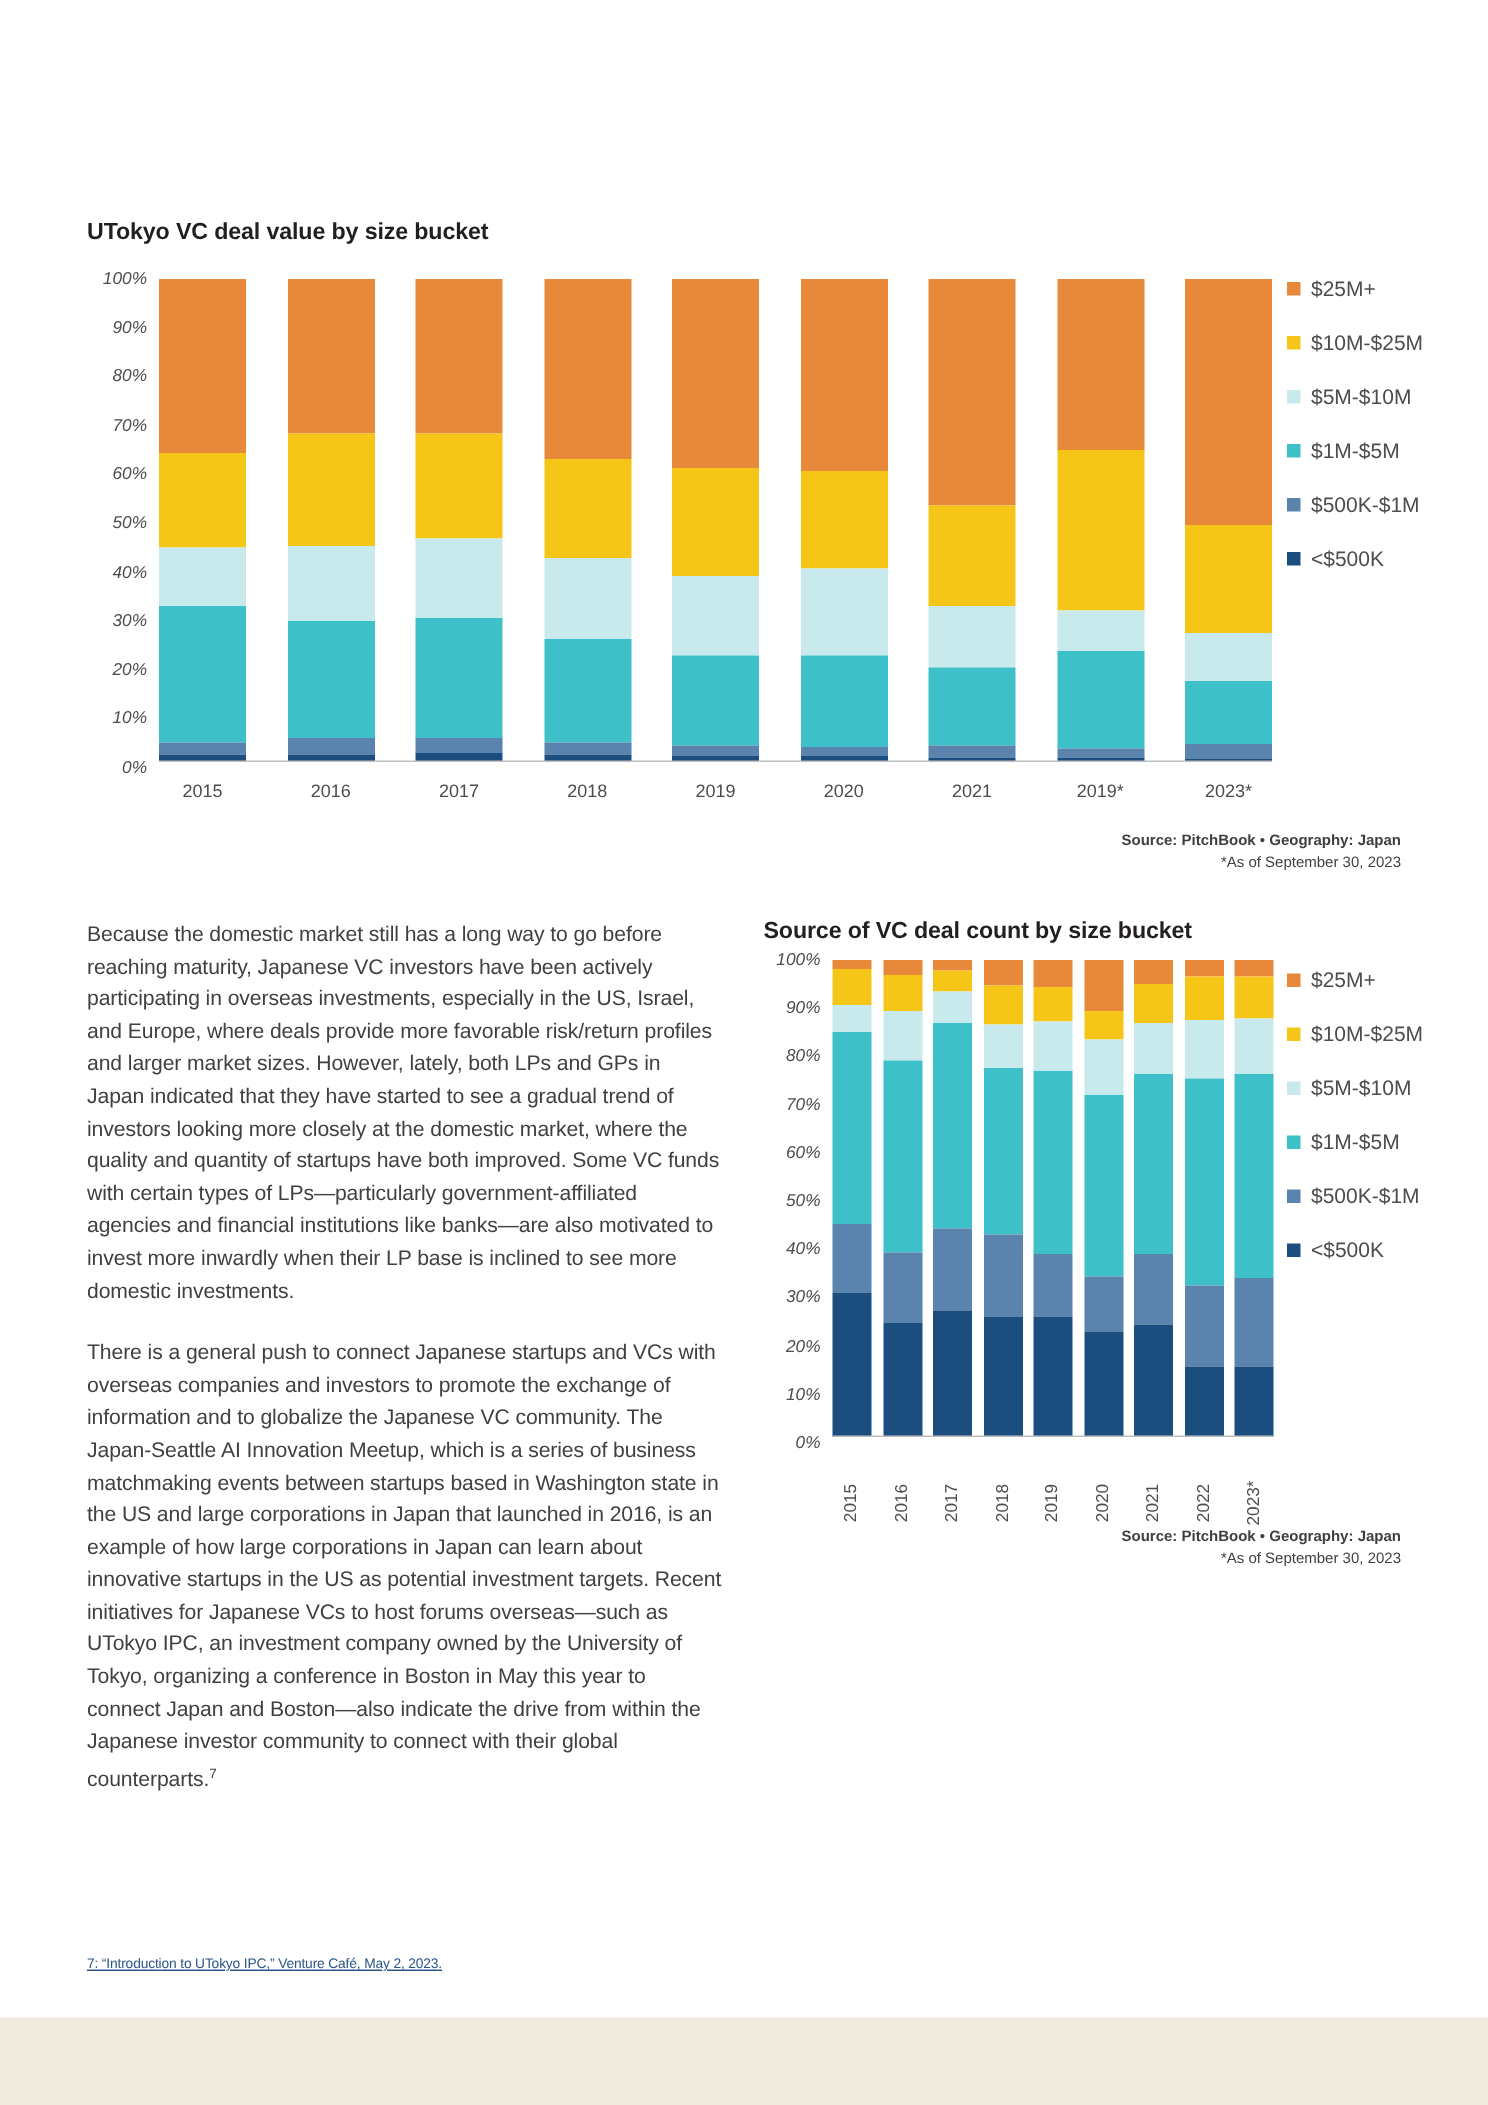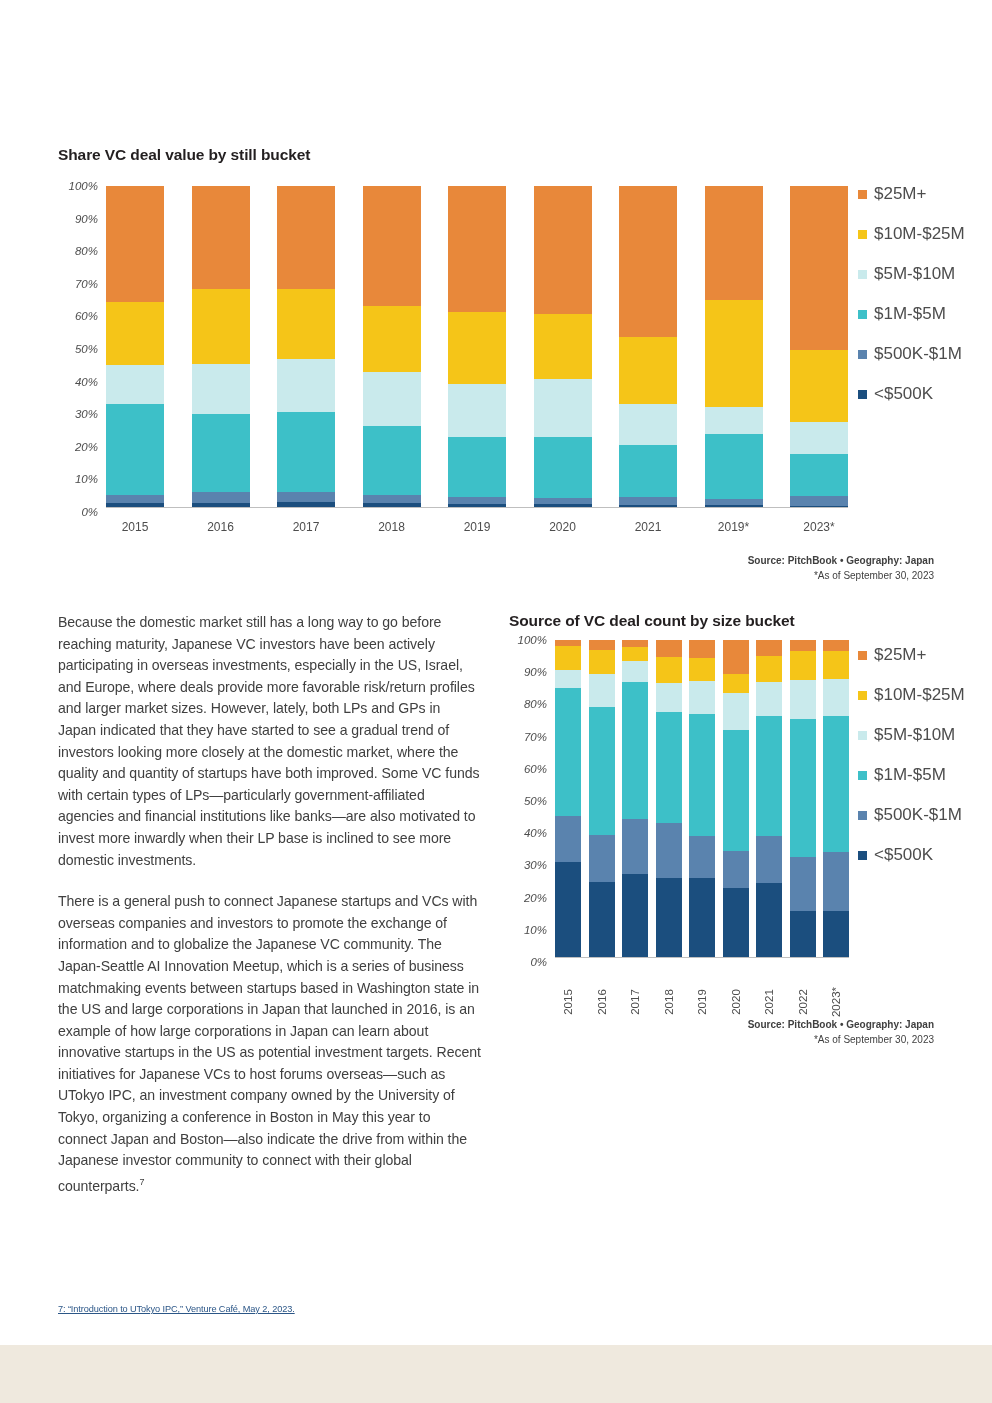--- a/index.html
+++ b/index.html
@@ -35,21 +35,21 @@
   .seg{width:100%;}
   .xlabels{position:absolute;left:0;right:0;display:flex;justify-content:space-between;}
   .xlab{font-size:12px;color:#4d4d4d;text-align:center;}
   .xlab-rot{font-size:11.5px;color:#4d4d4d;transform:rotate(-90deg);transform-origin:center center;white-space:nowrap;}
   .xcell{display:flex;align-items:flex-start;justify-content:center;}
 
   
   .legend{position:absolute;}
   .legend-row{display:flex;align-items:center;}
   .legend-sw{width:9px;height:9px;flex:none;}
-  .legend-tx{font-size:17px;color:#4d4d4d;margin-left:7px;white-space:nowrap;}
+  .legend-tx{font-size:14px;color:#4d4d4d;margin-left:7px;white-space:nowrap;}
 
   
   .source{position:absolute;text-align:right;font-size:10px;color:#3f3f3f;line-height:1.45;}
   .source .l1{font-weight:700;}
   .source .l2{font-weight:400;}
 
   
   .body-col{position:absolute;left:58px;width:423px;}
   .body-col p{margin:0 0 20px 0;font-size:14.1px;line-height:21.6px;color:#404040;letter-spacing:-0.06px;}
   .body-col p:last-child{margin-bottom:0;}
@@ -65,21 +65,21 @@
   .footer-pageno{position:absolute;left:28px;top:20px;font-size:12px;font-weight:700;color:#14447C;}
   .footer-title{position:absolute;left:57px;top:21px;font-size:11.2px;color:#4a4a4a;letter-spacing:0.45px;}
   .footer-section{position:absolute;right:57px;top:21px;font-size:11.2px;color:#4a4a4a;letter-spacing:0.45px;}
 </style>
 </head>
 <body>
 
 <div class="page">
 
 
-  <div class="chart-title" id="chart1-title">Share VC deal value by still bucket</div>
+  <div class="chart-title" id="chart1-title">UTokyo VC deal value by size bucket</div>
 
   <div class="chart" id="chart1" style="left:58px;top:186px;width:790px;height:326px;">
     <div class="ylabels" id="c1-ylabels" style="left:0;width:40px;">
         <div class="ylab" style="top: 100%;">0%</div>
         <div class="ylab" style="top: 90%;">10%</div>
         <div class="ylab" style="top: 80%;">20%</div>
         <div class="ylab" style="top: 70%;">30%</div>
         <div class="ylab" style="top: 60%;">40%</div>
         <div class="ylab" style="top: 50%;">50%</div>
         <div class="ylab" style="top: 40%;">60%</div>

